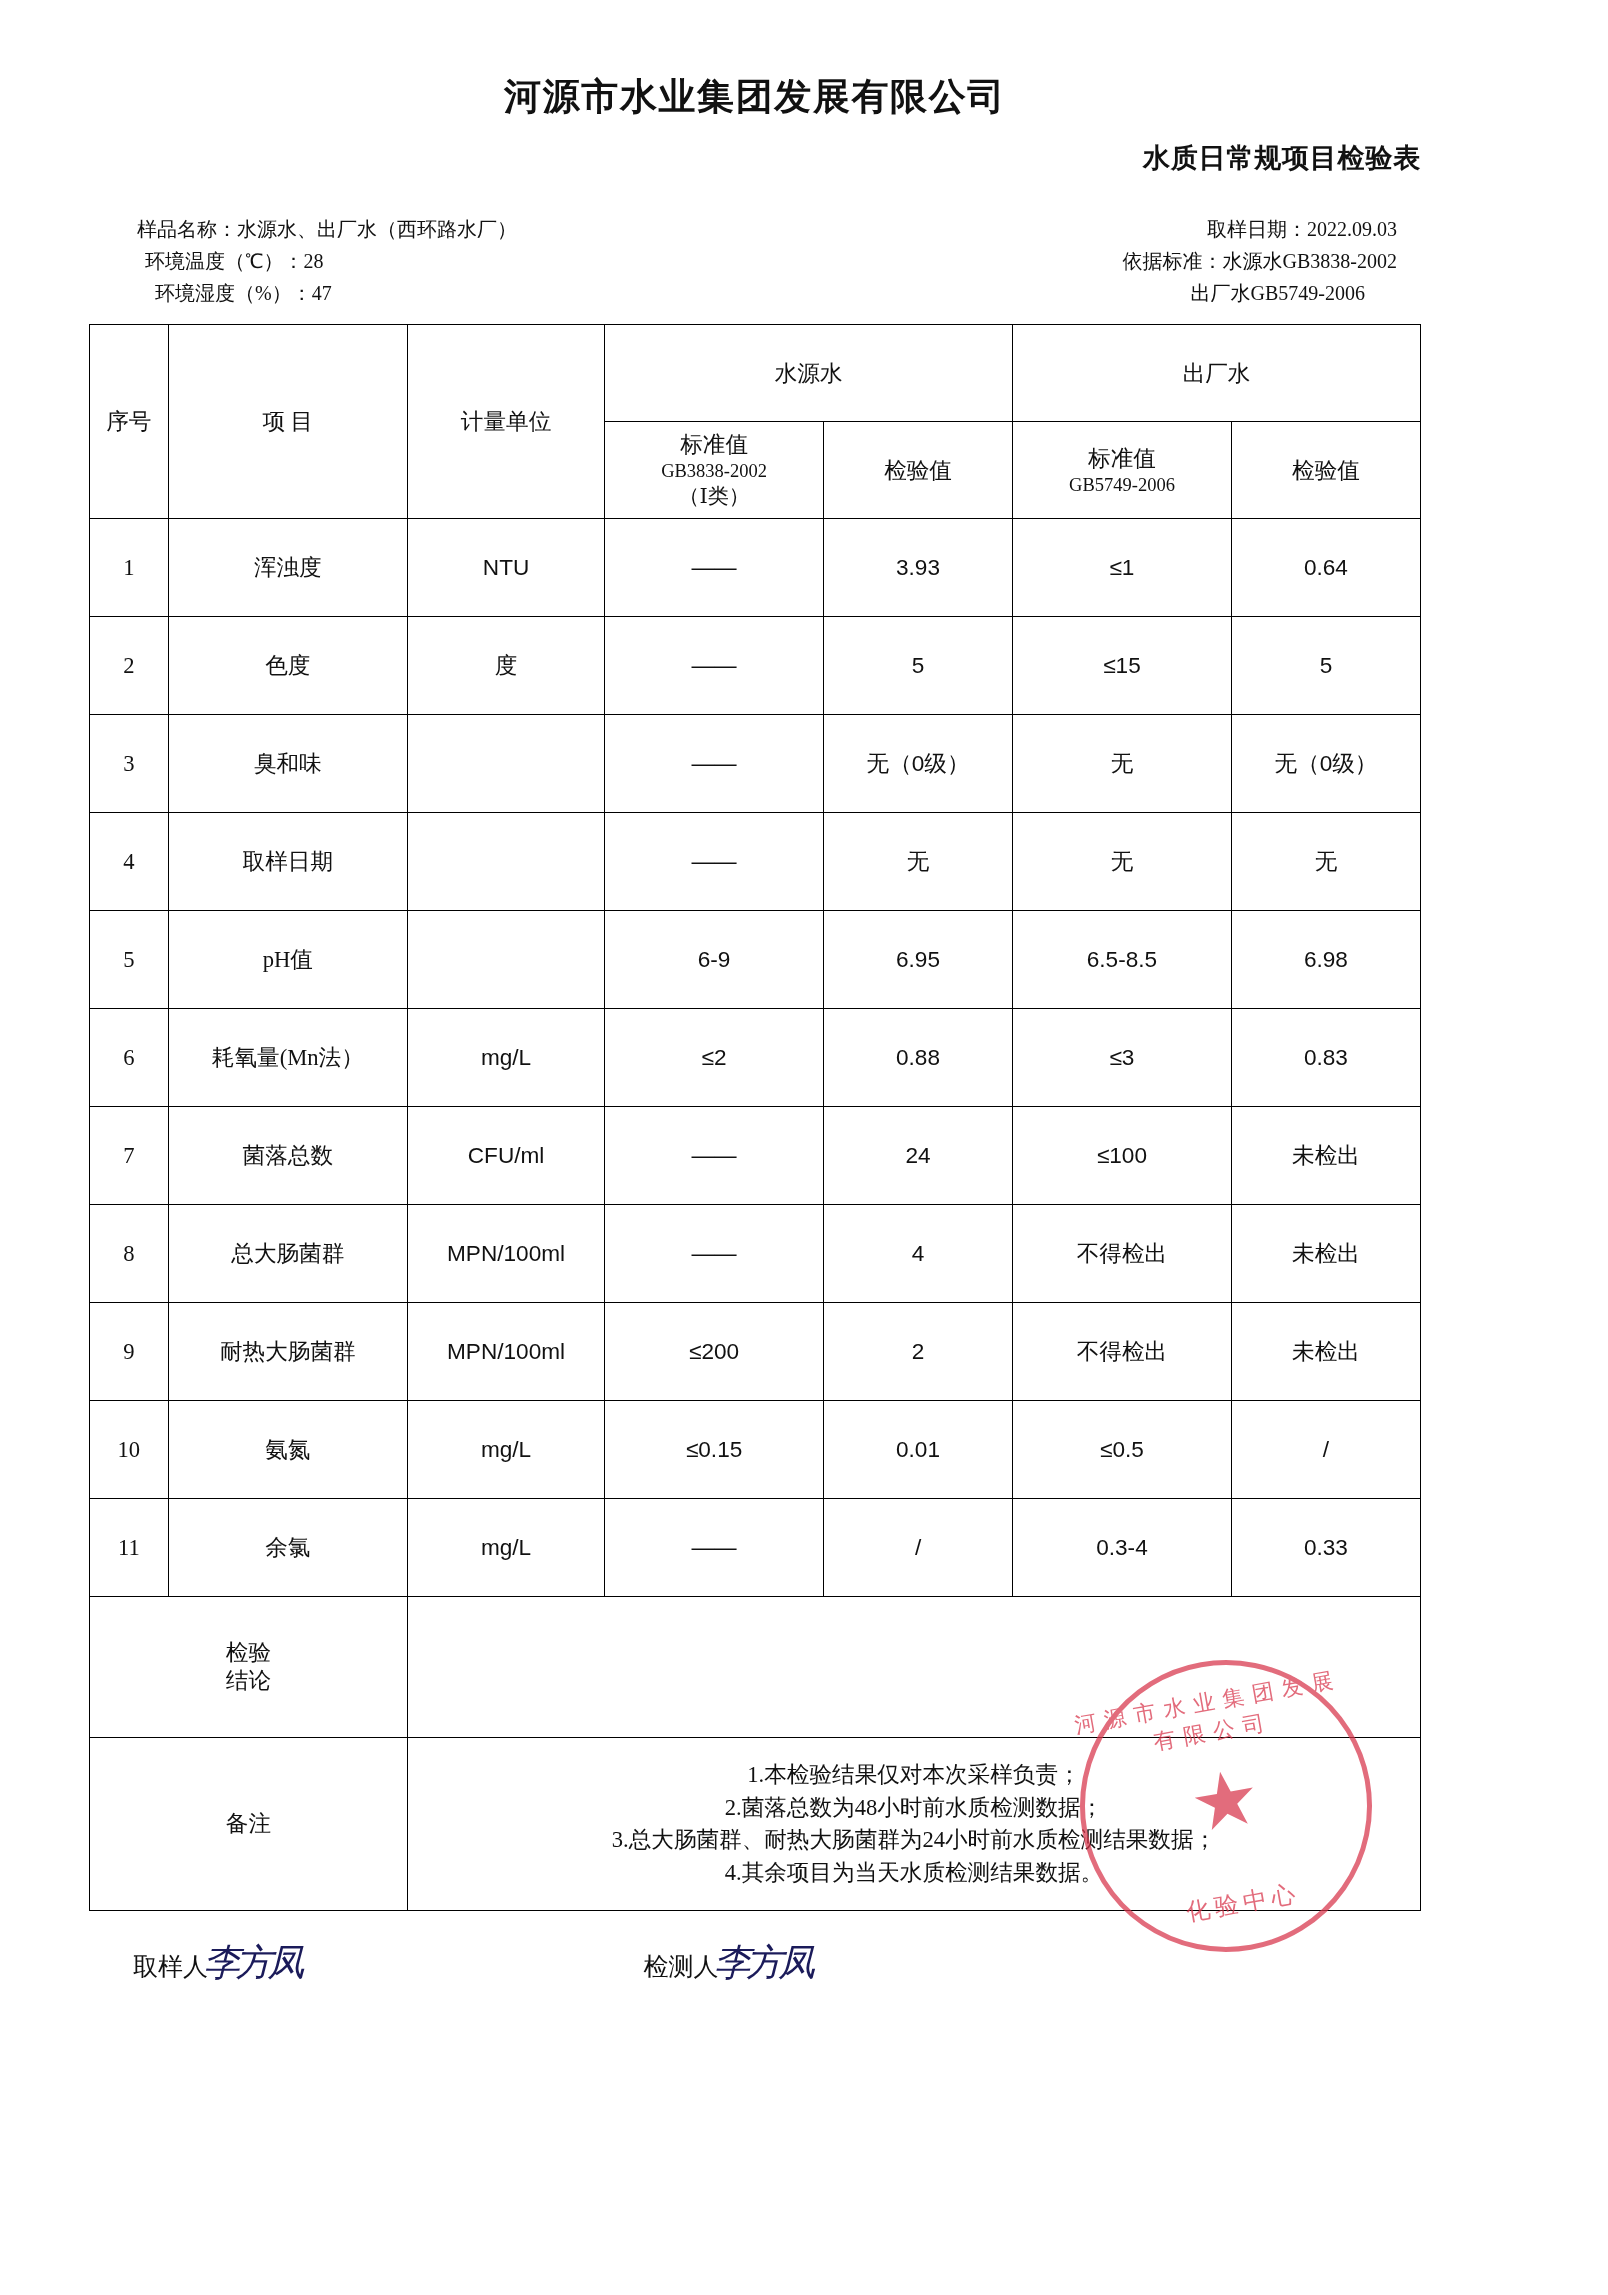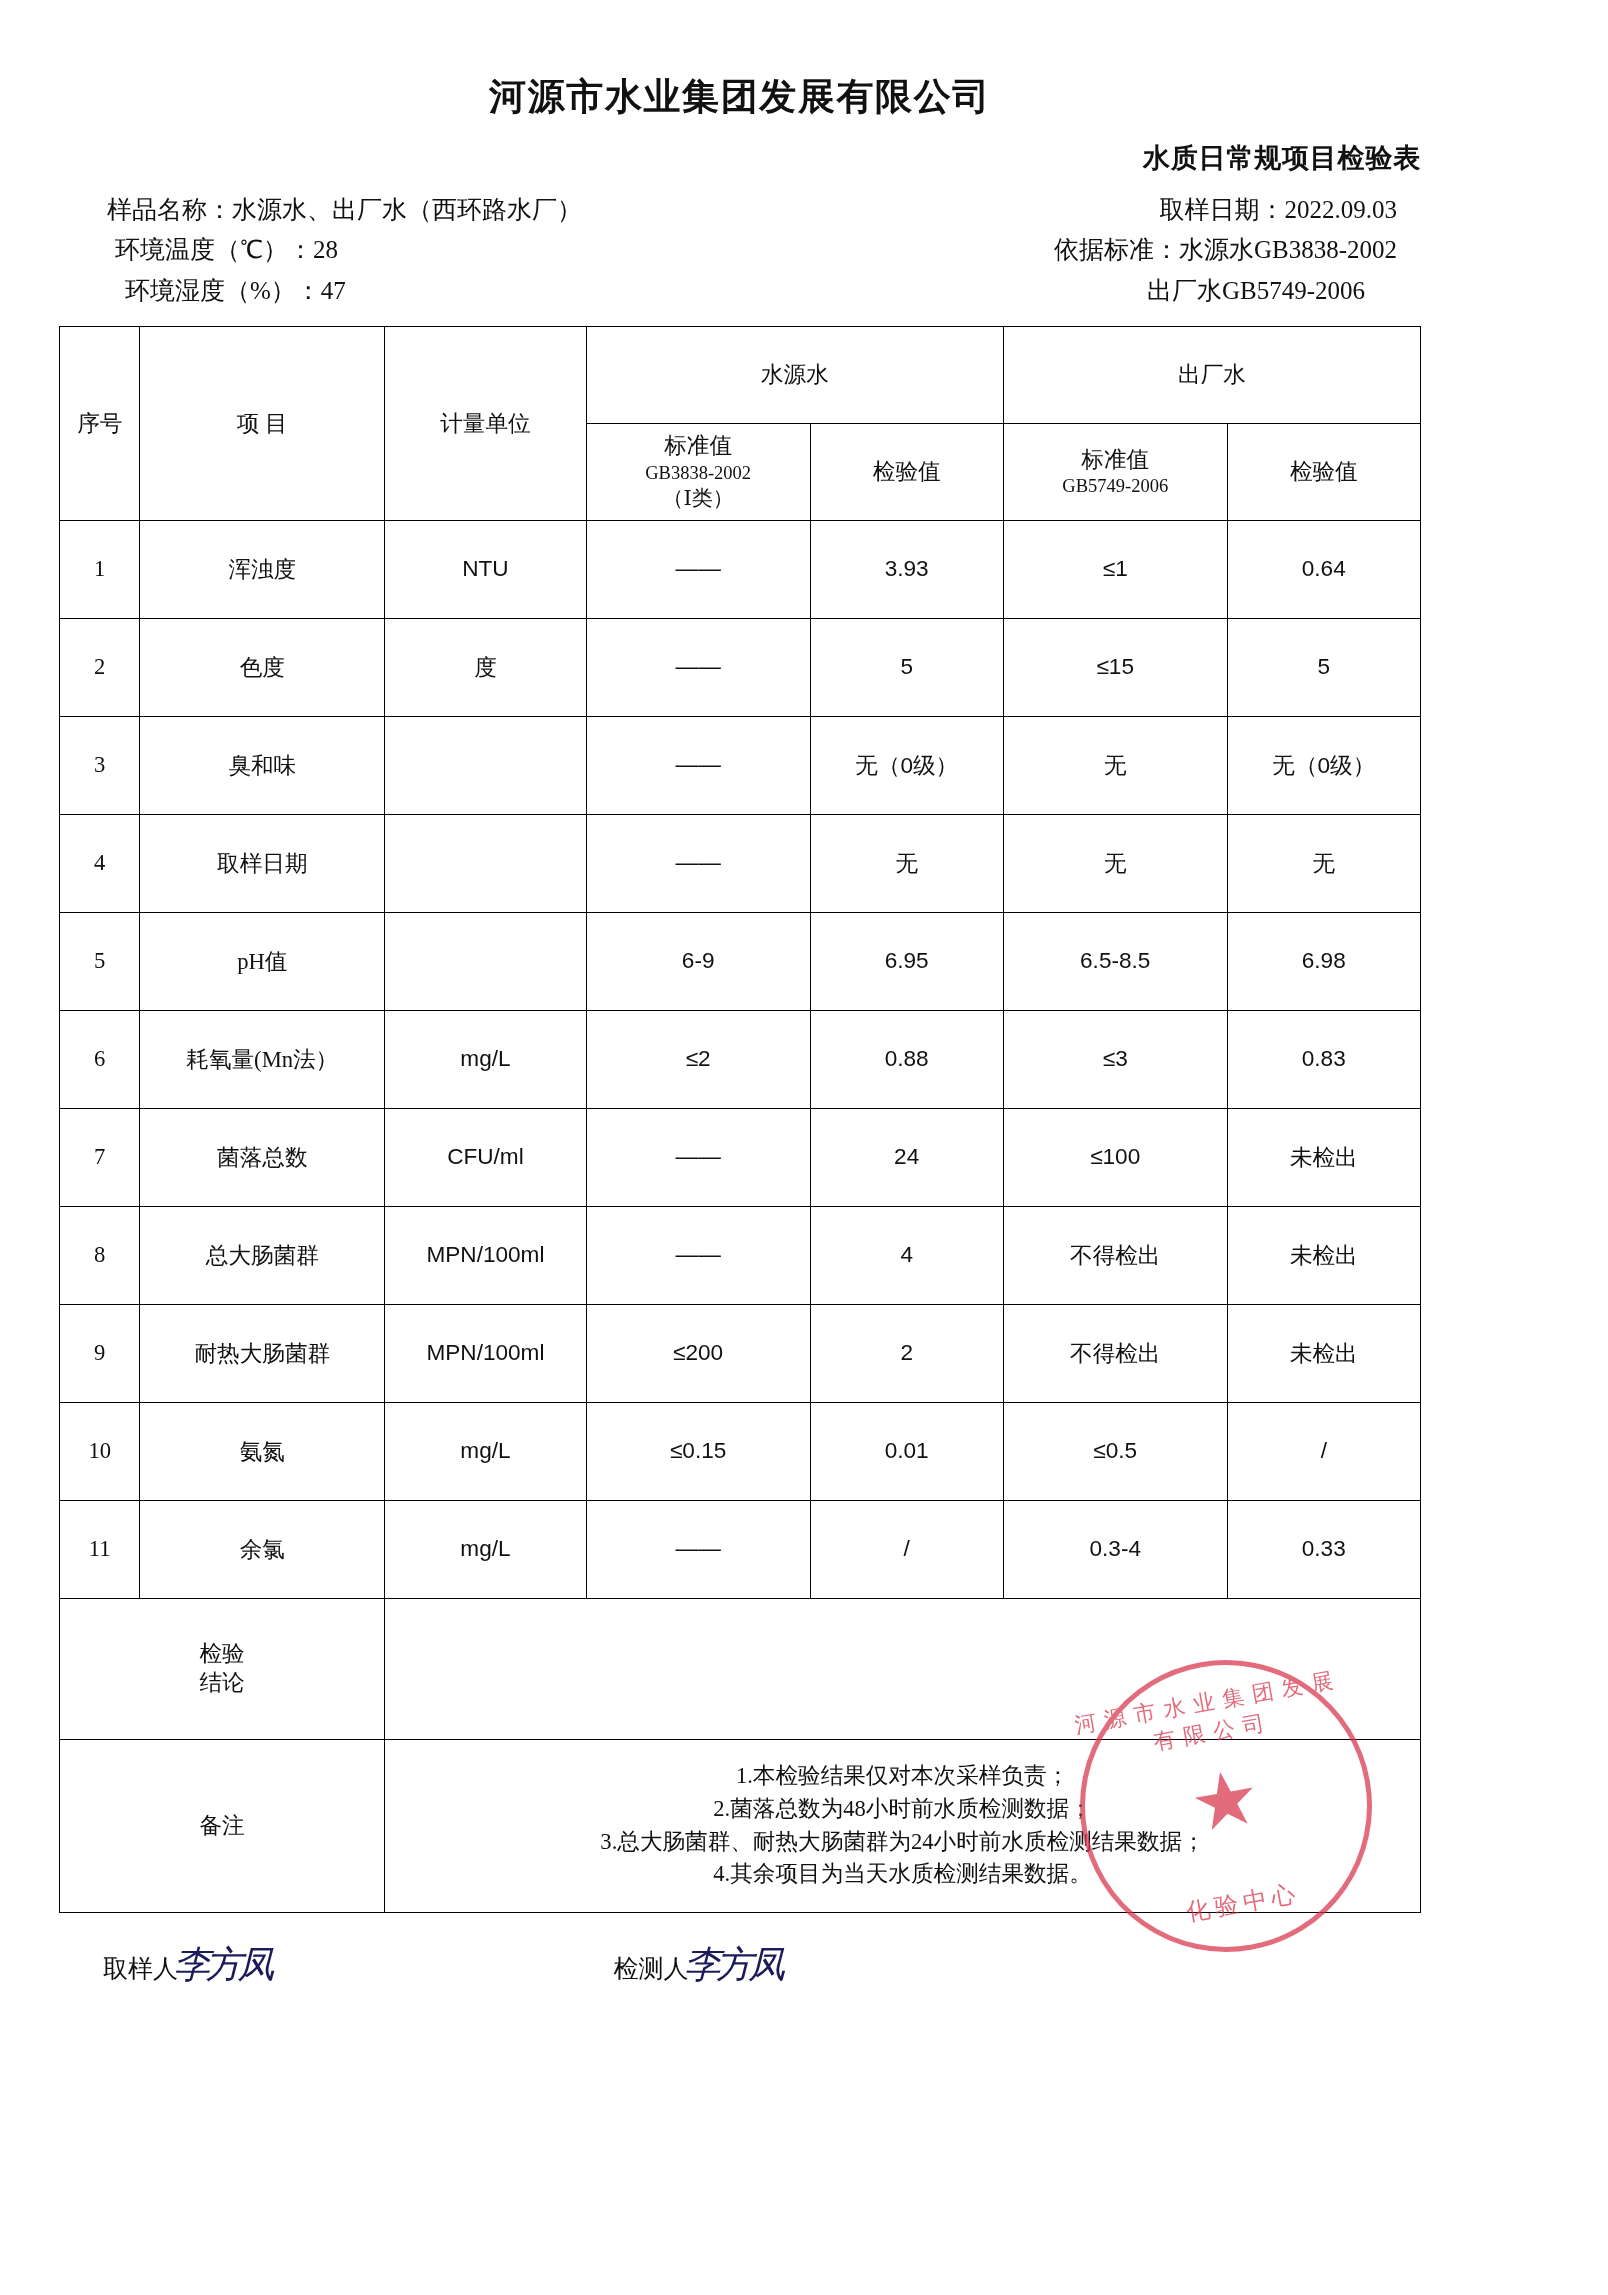--- a/index.html
+++ b/index.html
@@ -13,39 +13,39 @@
     font-family: "Liberation Serif", "DejaVu Serif", serif;
     color: #111;
     position: relative;
     overflow: hidden;
   }
   .page {
     position: relative;
     width: 1542px;
     height: 2295px;
     box-sizing: border-box;
-    padding: 56px 121px 0 59px;
+    padding: 56px 121px 0 89px;
   }
   .title-main {
     text-align: center;
     font-size: 37px;
     font-weight: bold;
     letter-spacing: 1.6px;
     margin-top: 16px;
   }
   .title-sub {
     text-align: right;
     font-size: 27px;
     font-weight: bold;
     letter-spacing: 0.8px;
     margin-top: 17.7px;
   }
   .meta {
-    margin-top: 14px;
-    font-size: 25px;
+    margin-top: 37px;
+    font-size: 20px;
     line-height: 1.62;
   }
   .meta-row {
     display: flex;
     align-items: baseline;
     white-space: nowrap;
   }
   .meta-row .left {
     padding-left: 48px;
   }

